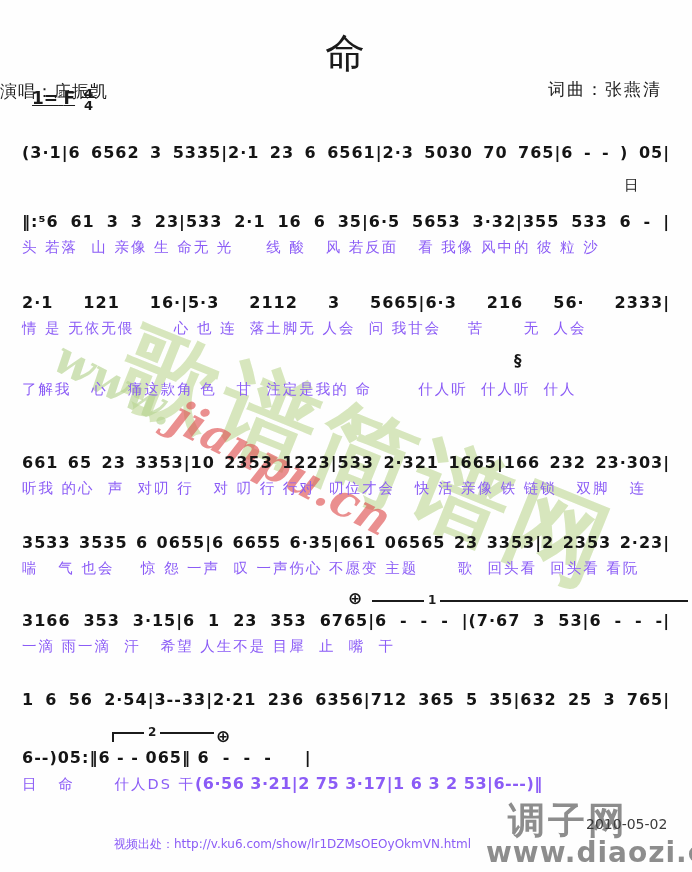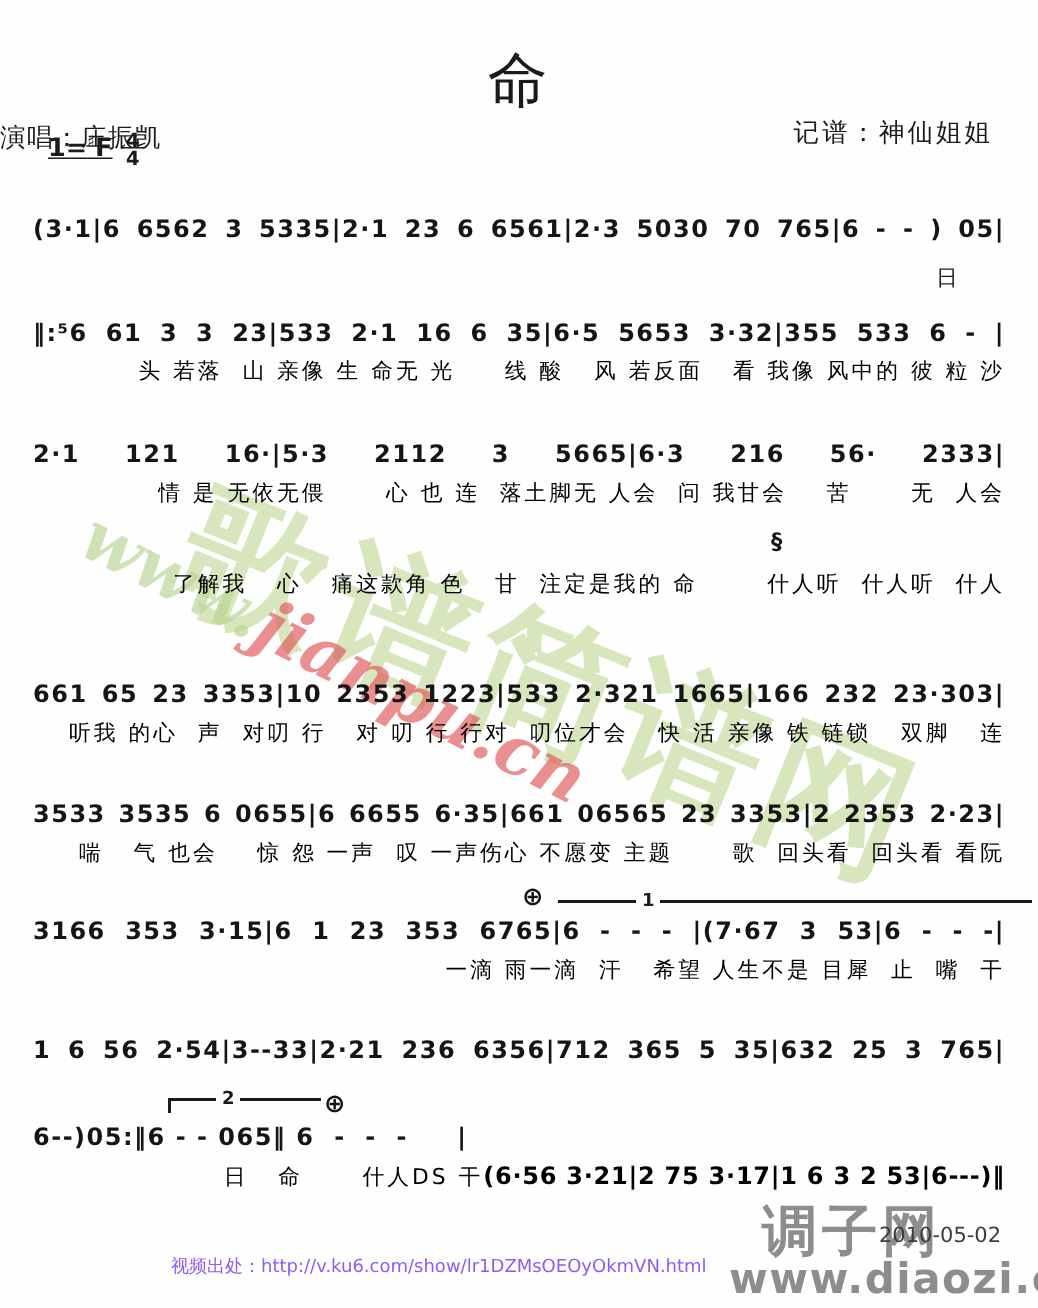--- a/index.html
+++ b/index.html
@@ -18,21 +18,21 @@
   .timesig{display:inline-block;vertical-align:-6px;margin-left:6px;text-align:center;
            font-size:13px;font-weight:bold;line-height:12px;}
   .timesig .tnum{padding:0 3px;}
   .timesig .tden{border-top:1.5px solid #1b1b1b;padding:0 3px;}
 
   
   .system{position:absolute;left:22px;width:648px;z-index:2;}
   .notes{font-weight:bold;font-size:16px;letter-spacing:1px;white-space:normal;
          text-align:justify;text-align-last:justify;color:#151515;}
   .notes-left{text-align:center;text-align-last:left;white-space:pre;}
-  .lyrics{margin-top:7px;font-size:14.5px;letter-spacing:2px;white-space:pre;color:#000000;text-align:right;}
+  .lyrics{margin-top:7px;font-size:14.5px;letter-spacing:2px;white-space:pre;color:#8b5cf6;}
   .lyr-right{position:absolute;top:176px;left:624px;font-size:14.5px;z-index:2;}
   .inline-notes{font-weight:bold;font-size:16px;letter-spacing:0.5px;margin-top:45px;}
 
   
   .marker{position:absolute;z-index:3;font-weight:bold;color:#151515;}
   .segno{top:352px;left:514px;font-size:15px;}
   .coda1{top:588px;left:348px;font-size:17px;}
   .coda2{top:726px;left:216px;font-size:17px;}
   .volta{position:absolute;border-top:2px solid #1b1b1b;z-index:3;}
   .volta .vlabel{position:absolute;top:-9px;left:58px;background:#fefefe;
@@ -64,21 +64,21 @@
 <body>
 
 <div id="page">
 
   <div class="wm wm-cn">歌谱简谱网</div>
   <div class="wm wm-url"><span class="wmw">www.</span><span class="wmr">jianpu.cn</span></div>
 
   <div class="title">命</div>
   <div class="performer">演唱：庄振凯</div>
   <div class="credits">
-    <div>记谱：神仙姐姐</div>
+    <div>词曲：张燕清</div>
   </div>
   <div class="keysig"><span>1=</span><sup>♯</sup><span>F</span><span class="timesig"><span class="tnum">4</span><br>
        <span class="tden">4</span></span>
   </div>
 
   <div class="system" style="top:143px">
     <div class="notes">(3·1|6 6562 3 5335|2·1 23 6 6561|2·3 5030 70 765|6 - - ) 05|</div>
   </div>
   <div class="lyr-right">日</div>
 

